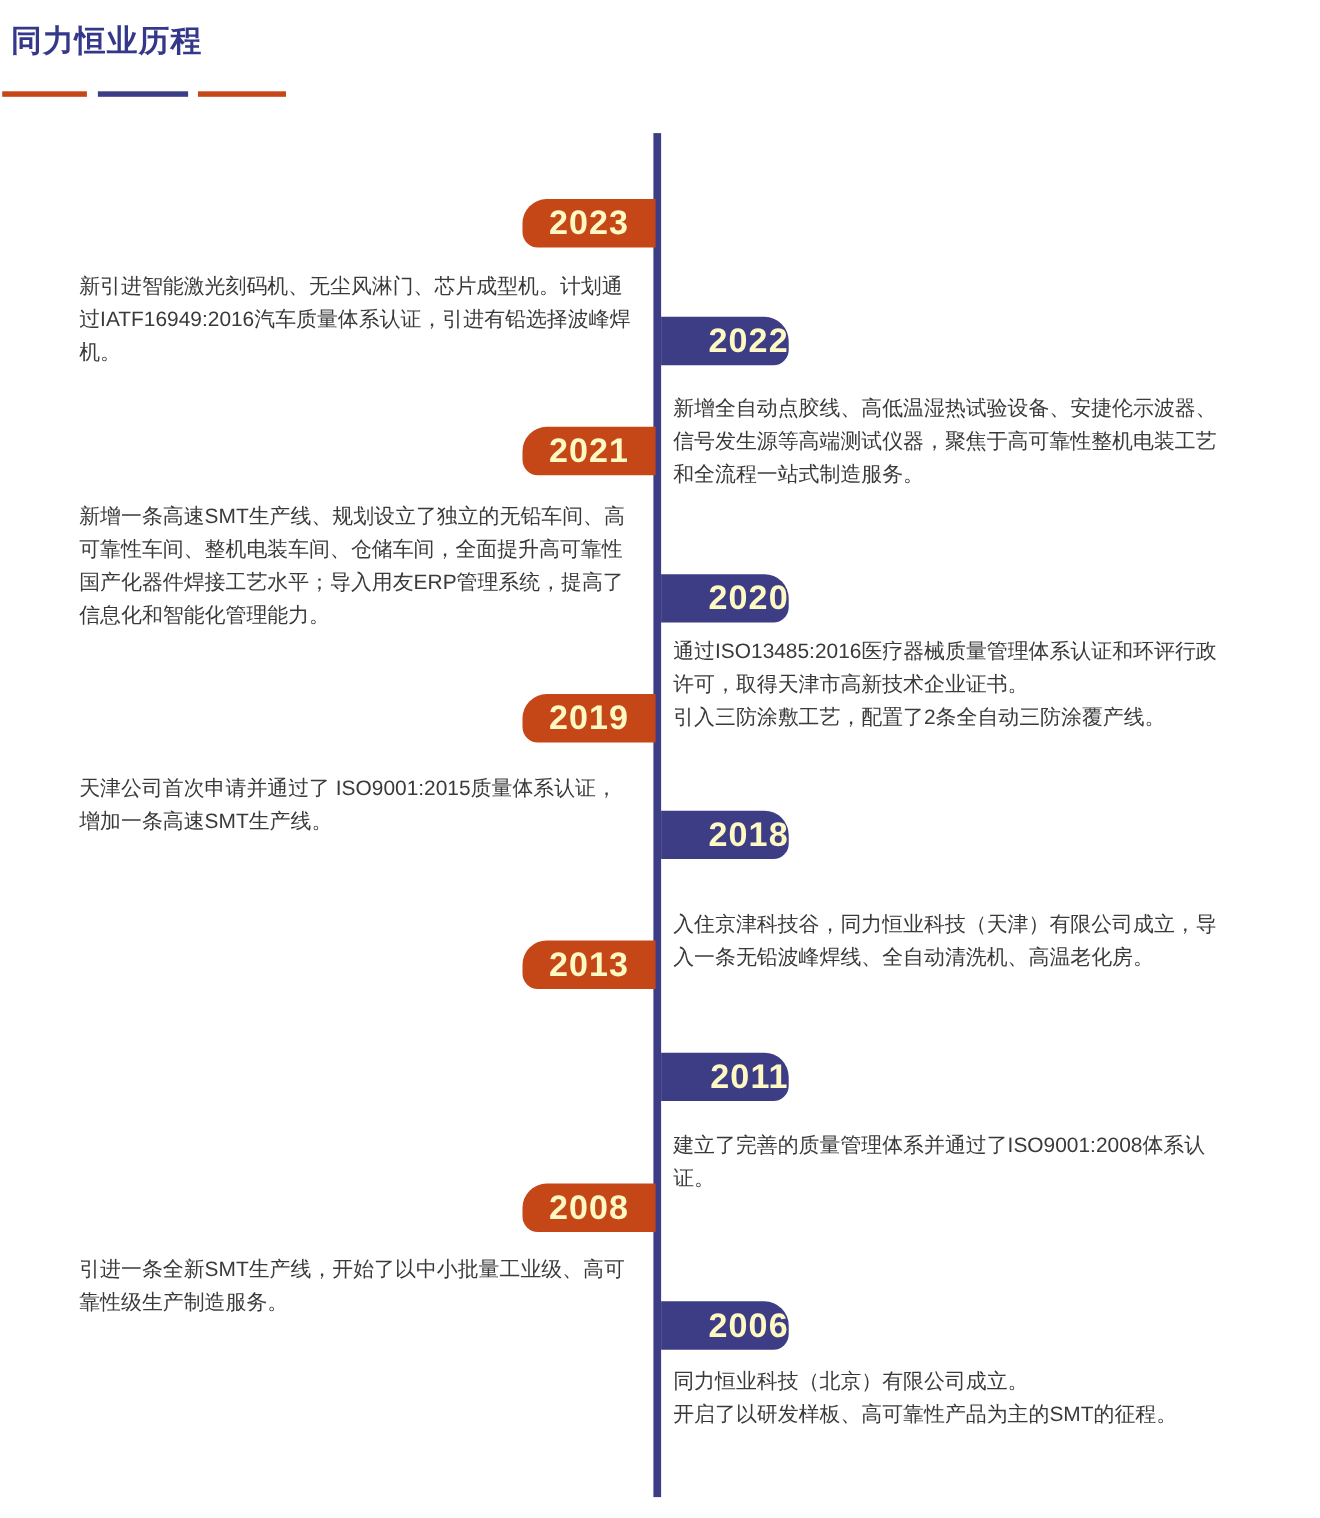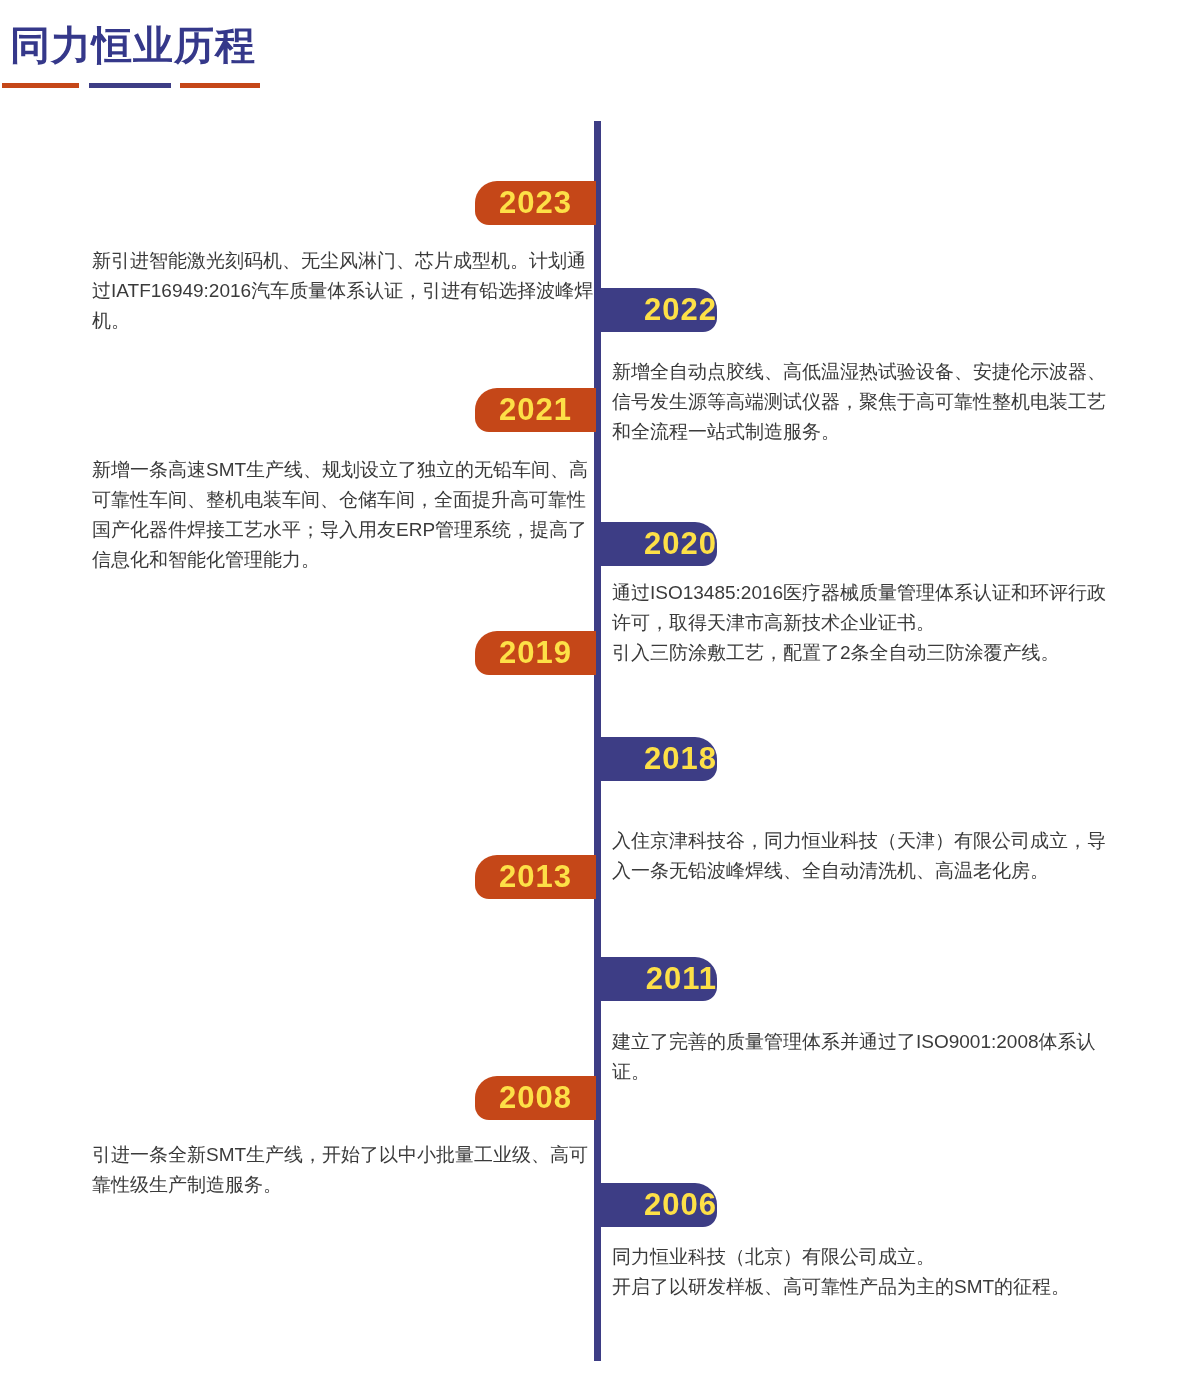--- a/index.html
+++ b/index.html
@@ -6,50 +6,50 @@
   .canvas{
     position:relative;
     width:1200px;height:1380px;
     background:var(--bg,#fff);
     font-family:"Liberation Sans","DejaVu Sans",sans-serif;
     overflow:hidden;
   }
   
   .page-title{
     position:absolute;left:10px;top:18px;margin:0;
-    font-size:40px;font-weight:700;letter-spacing:1px;
+    font-size:28px;font-weight:700;letter-spacing:1px;
     color:var(--title,#35388A);
   }
   .bars{position:absolute;left:0;top:83px;height:5px;width:300px;}
   .bar{position:absolute;top:0;height:5px;display:block;}
   .bar.b1{left:2px;width:77px;background:var(--orange,#C54718);}
   .bar.b2{left:89px;width:82px;background:var(--purple,#3D3D85);}
   .bar.b3{left:180px;width:80px;background:var(--orange,#C54718);}
   
   .axis{
     position:absolute;left:594px;top:121px;width:7px;height:1240px;
     background:var(--purple,#3D3D85);
   }
   
   .badge{
     position:absolute;height:44px;line-height:44px;
-    text-align:center;color:#fde047;font-size:31px;font-weight:700;
+    text-align:center;color:#fef9c3;font-size:31px;font-weight:700;
     letter-spacing:1px;
   }
   .badge.left{left:475px;width:121px;border-radius:22px 0 0 14px;background:var(--orange,#C54718);}
   .badge.right{left:601px;width:116px;border-radius:0 22px 14px 0;background:var(--purple,#3D3D85);text-align:right;}
   .e0{top:181px;} .e1{top:288px;} .e2{top:388px;} .e3{top:509px;margin-top:13px;} .e4{top:631px;}
   .e5{top:737px;} .e6{top:855px;} .e7{top:957px;} .e8{top:1076px;} .e9{top:1183px;}
   
   .evt-text{
     position:absolute;width:505px;
     font-size:19px;line-height:30px;color:var(--text,#3A3A3A);
     white-space:pre-line;text-align:left;
   }
-  .evt-text.lft{left:92px;}
+  .evt-text.lft{left:72px;}
   .evt-text.rgt{left:612px;}
   .t0{top:246px;} .t1{top:357px;} .t2{top:455px;} .t3{top:578px;} .t4{top:703px;}
   .t5{top:806px;margin-top:20px;} .t6{top:924px;} .t7{top:1027px;} .t8{top:1140px;} .t9{top:1242px;}
 </style>
 </head>
 <body>
 
 <div class="canvas">
 
   <h1 class="page-title">同力恒业历程</h1>
@@ -71,19 +71,20 @@
   <div class="badge left  e6">2013</div>
   <div class="badge right e7">2011</div>
   <div class="badge left  e8">2008</div>
   <div class="badge right e9">2006</div>
 
   <div class="evt-text lft t0">新引进智能激光刻码机、无尘风淋门、芯片成型机。计划通过IATF16949:2016汽车质量体系认证，引进有铅选择波峰焊机。</div>
   <div class="evt-text rgt t1">新增全自动点胶线、高低温湿热试验设备、安捷伦示波器、信号发生源等高端测试仪器，聚焦于高可靠性整机电装工艺和全流程一站式制造服务。</div>
   <div class="evt-text lft t2">新增一条高速SMT生产线、规划设立了独立的无铅车间、高可靠性车间、整机电装车间、仓储车间，全面提升高可靠性国产化器件焊接工艺水平；导入用友ERP管理系统，提高了信息化和智能化管理能力。</div>
   <div class="evt-text rgt t3">通过ISO13485:2016医疗器械质量管理体系认证和环评行政许可，取得天津市高新技术企业证书。
 引入三防涂敷工艺，配置了2条全自动三防涂覆产线。</div>
+  <div class="evt-text lft t4">天津公司首次申请并通过了 ISO9001:2015质量体系认证，增加一条高速SMT生产线。</div>
   <div class="evt-text rgt t5">入住京津科技谷，同力恒业科技（天津）有限公司成立，导入一条无铅波峰焊线、全自动清洗机、高温老化房。</div>
   <div class="evt-text rgt t7">建立了完善的质量管理体系并通过了ISO9001:2008体系认证。</div>
   <div class="evt-text rgt t9">同力恒业科技（北京）有限公司成立。
 开启了以研发样板、高可靠性产品为主的SMT的征程。</div>
   <div class="evt-text lft t8">引进一条全新SMT生产线，开始了以中小批量工业级、高可靠性级生产制造服务。</div>
 
 </div>
 
 </body></html>

